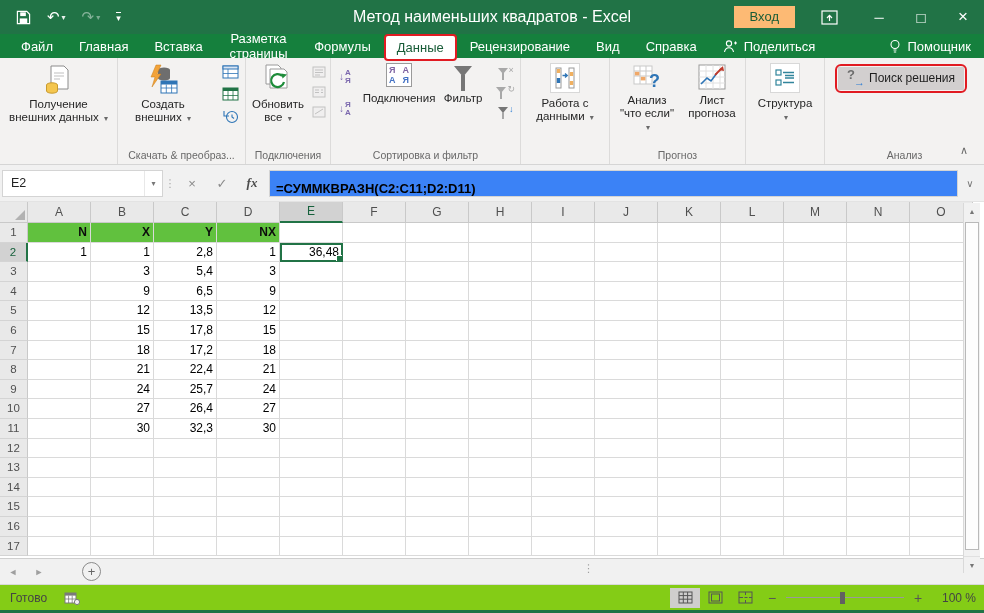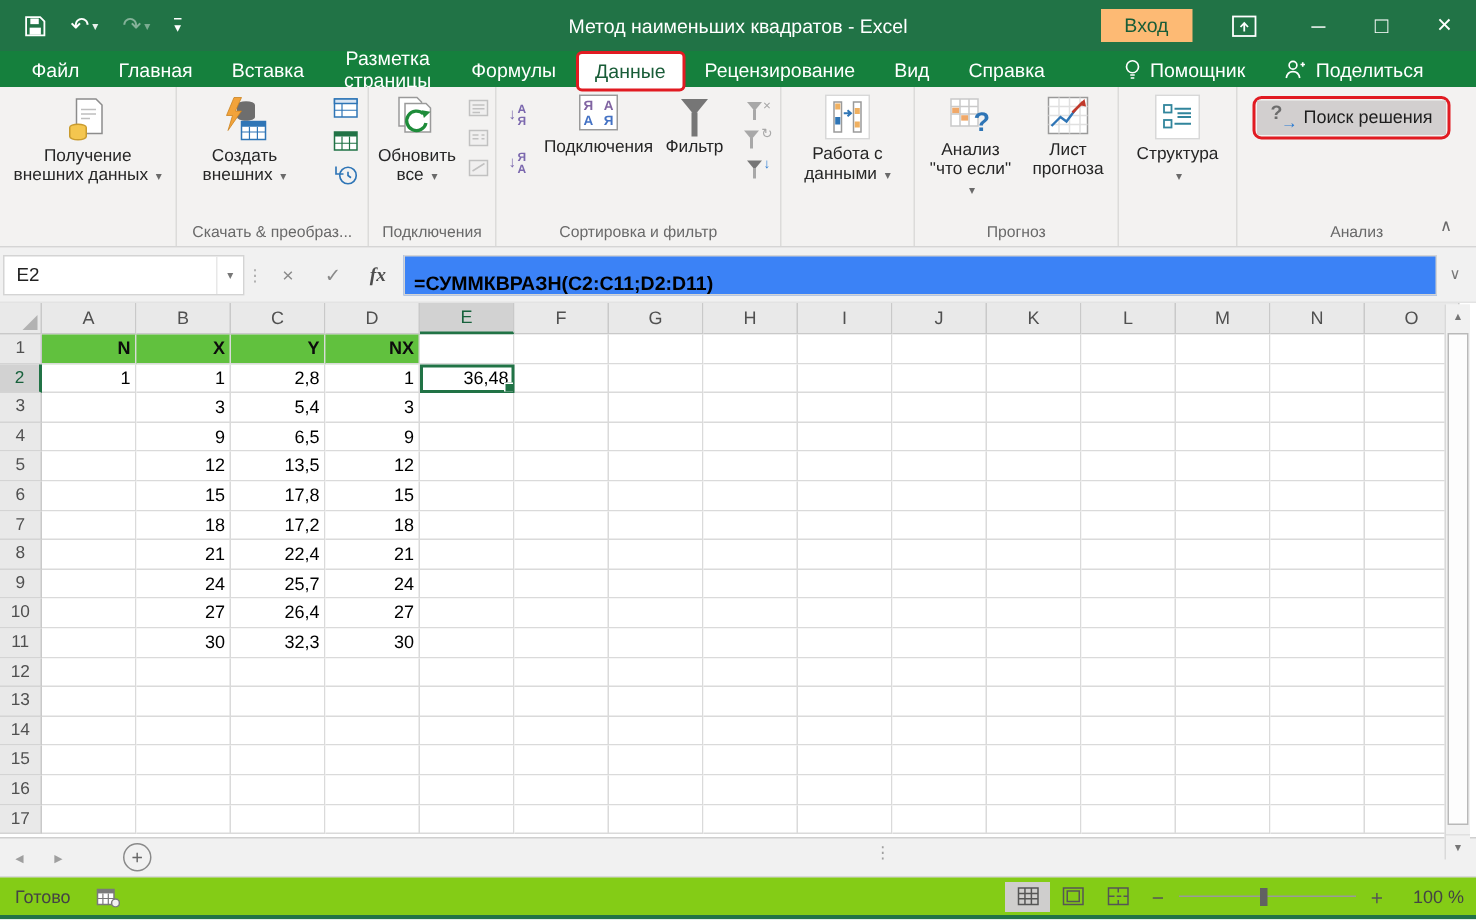--- a/index.html
+++ b/index.html
@@ -8,21 +8,21 @@
   .app *{box-sizing:border-box;}
 
   
   .titlebar{position:relative;height:34px;background:#217346;display:flex;align-items:center;color:#fff;}
   .qat{display:flex;align-items:center;gap:16px;padding-left:16px;z-index:2;}
   .qat .qbtn{background:none;border:none;color:#fff;padding:0;display:flex;align-items:center;font-size:15px;cursor:default;}
   .qat .dim{opacity:.45;}
   .qat .dd-mini{font-size:8px;margin-left:2px;opacity:.9;}
   .qat .custom{font-size:9px;border-top:1.5px solid #fff;padding-top:1px;line-height:8px;}
   .win-title{position:absolute;left:0;right:0;top:0;height:34px;display:flex;align-items:center;justify-content:center;
-             font-size:13px;color:#fff;pointer-events:none;}
+             font-size:16px;color:#fff;pointer-events:none;}
   .tb-right{margin-left:auto;display:flex;align-items:center;height:100%;z-index:2;}
   .signin{background:#fdba74;color:#185c37;border:none;font-size:13px;padding:3px 16px;margin-right:20px;height:22px;line-height:16px;}
   .ribbonopts{background:none;border:none;margin-right:14px;display:flex;align-items:center;}
   .winbtn{width:42px;height:34px;background:none;border:none;color:#fff;font-size:13px;display:flex;align-items:center;justify-content:center;}
   .winbtn.max{font-size:15px;}
 
   
   .tabrow{height:24px;background:#15803d;display:flex;align-items:flex-end;color:#fff;font-size:13px;padding-left:8px;}
   .rtab{background:none;border:none;color:#fff;font-size:13px;padding:0 13px;height:100%;display:flex;align-items:center;gap:6px;}
   .rtab.active{background:#fff;color:#185c37;border:2px solid #e11b22;border-radius:4px;height:27px;margin-bottom:-3px;z-index:3;padding:0 11px;}
@@ -174,34 +174,34 @@
   <div class="tabrow">
     <button class="rtab">Файл</button>
     <button class="rtab">Главная</button>
     <button class="rtab">Вставка</button>
     <button class="rtab">Разметка страницы</button>
     <button class="rtab">Формулы</button>
     <button class="rtab active">Данные</button>
     <button class="rtab">Рецензирование</button>
     <button class="rtab">Вид</button>
     <button class="rtab">Справка</button>
-    <button class="rtab helper">
-      <svg width="12" height="15" viewBox="0 0 12 15">
-        <circle cx="6" cy="5.5" r="4" fill="none" stroke="#fff" stroke-width="1.1"></circle>
-        <path d="M4.5 11h3M4.8 13h2.4" stroke="#fff" stroke-width="1.1"></path>
-      </svg>
-      <span>Помощник</span>
-    </button>
     <button class="rtab share">
       <svg width="15" height="14" viewBox="0 0 15 14">
         <circle cx="6" cy="4.5" r="2.6" fill="none" stroke="#fff" stroke-width="1.1"></circle>
         <path d="M1.5 13c.5-3 2.5-4.3 4.5-4.3S10 10 10.5 13" fill="none" stroke="#fff" stroke-width="1.1"></path>
         <path d="M11 4h3M12.5 2.5v3" stroke="#fff" stroke-width="1.1"></path>
       </svg>
       <span>Поделиться</span>
+    </button>
+    <button class="rtab helper">
+      <svg width="12" height="15" viewBox="0 0 12 15">
+        <circle cx="6" cy="5.5" r="4" fill="none" stroke="#fff" stroke-width="1.1"></circle>
+        <path d="M4.5 11h3M4.8 13h2.4" stroke="#fff" stroke-width="1.1"></path>
+      </svg>
+      <span>Помощник</span>
     </button>
   </div>
 
   <div class="ribbon">
 
     <div class="rgroup" style="width:118px">
       <button class="bigbtn" style="width:110px">
         <span class="ricon">
           <svg width="32" height="34" viewBox="0 0 32 34">
             <path d="M8 3h13l4 4v19H8z" fill="#fff" stroke="#8c8c8c"></path>

